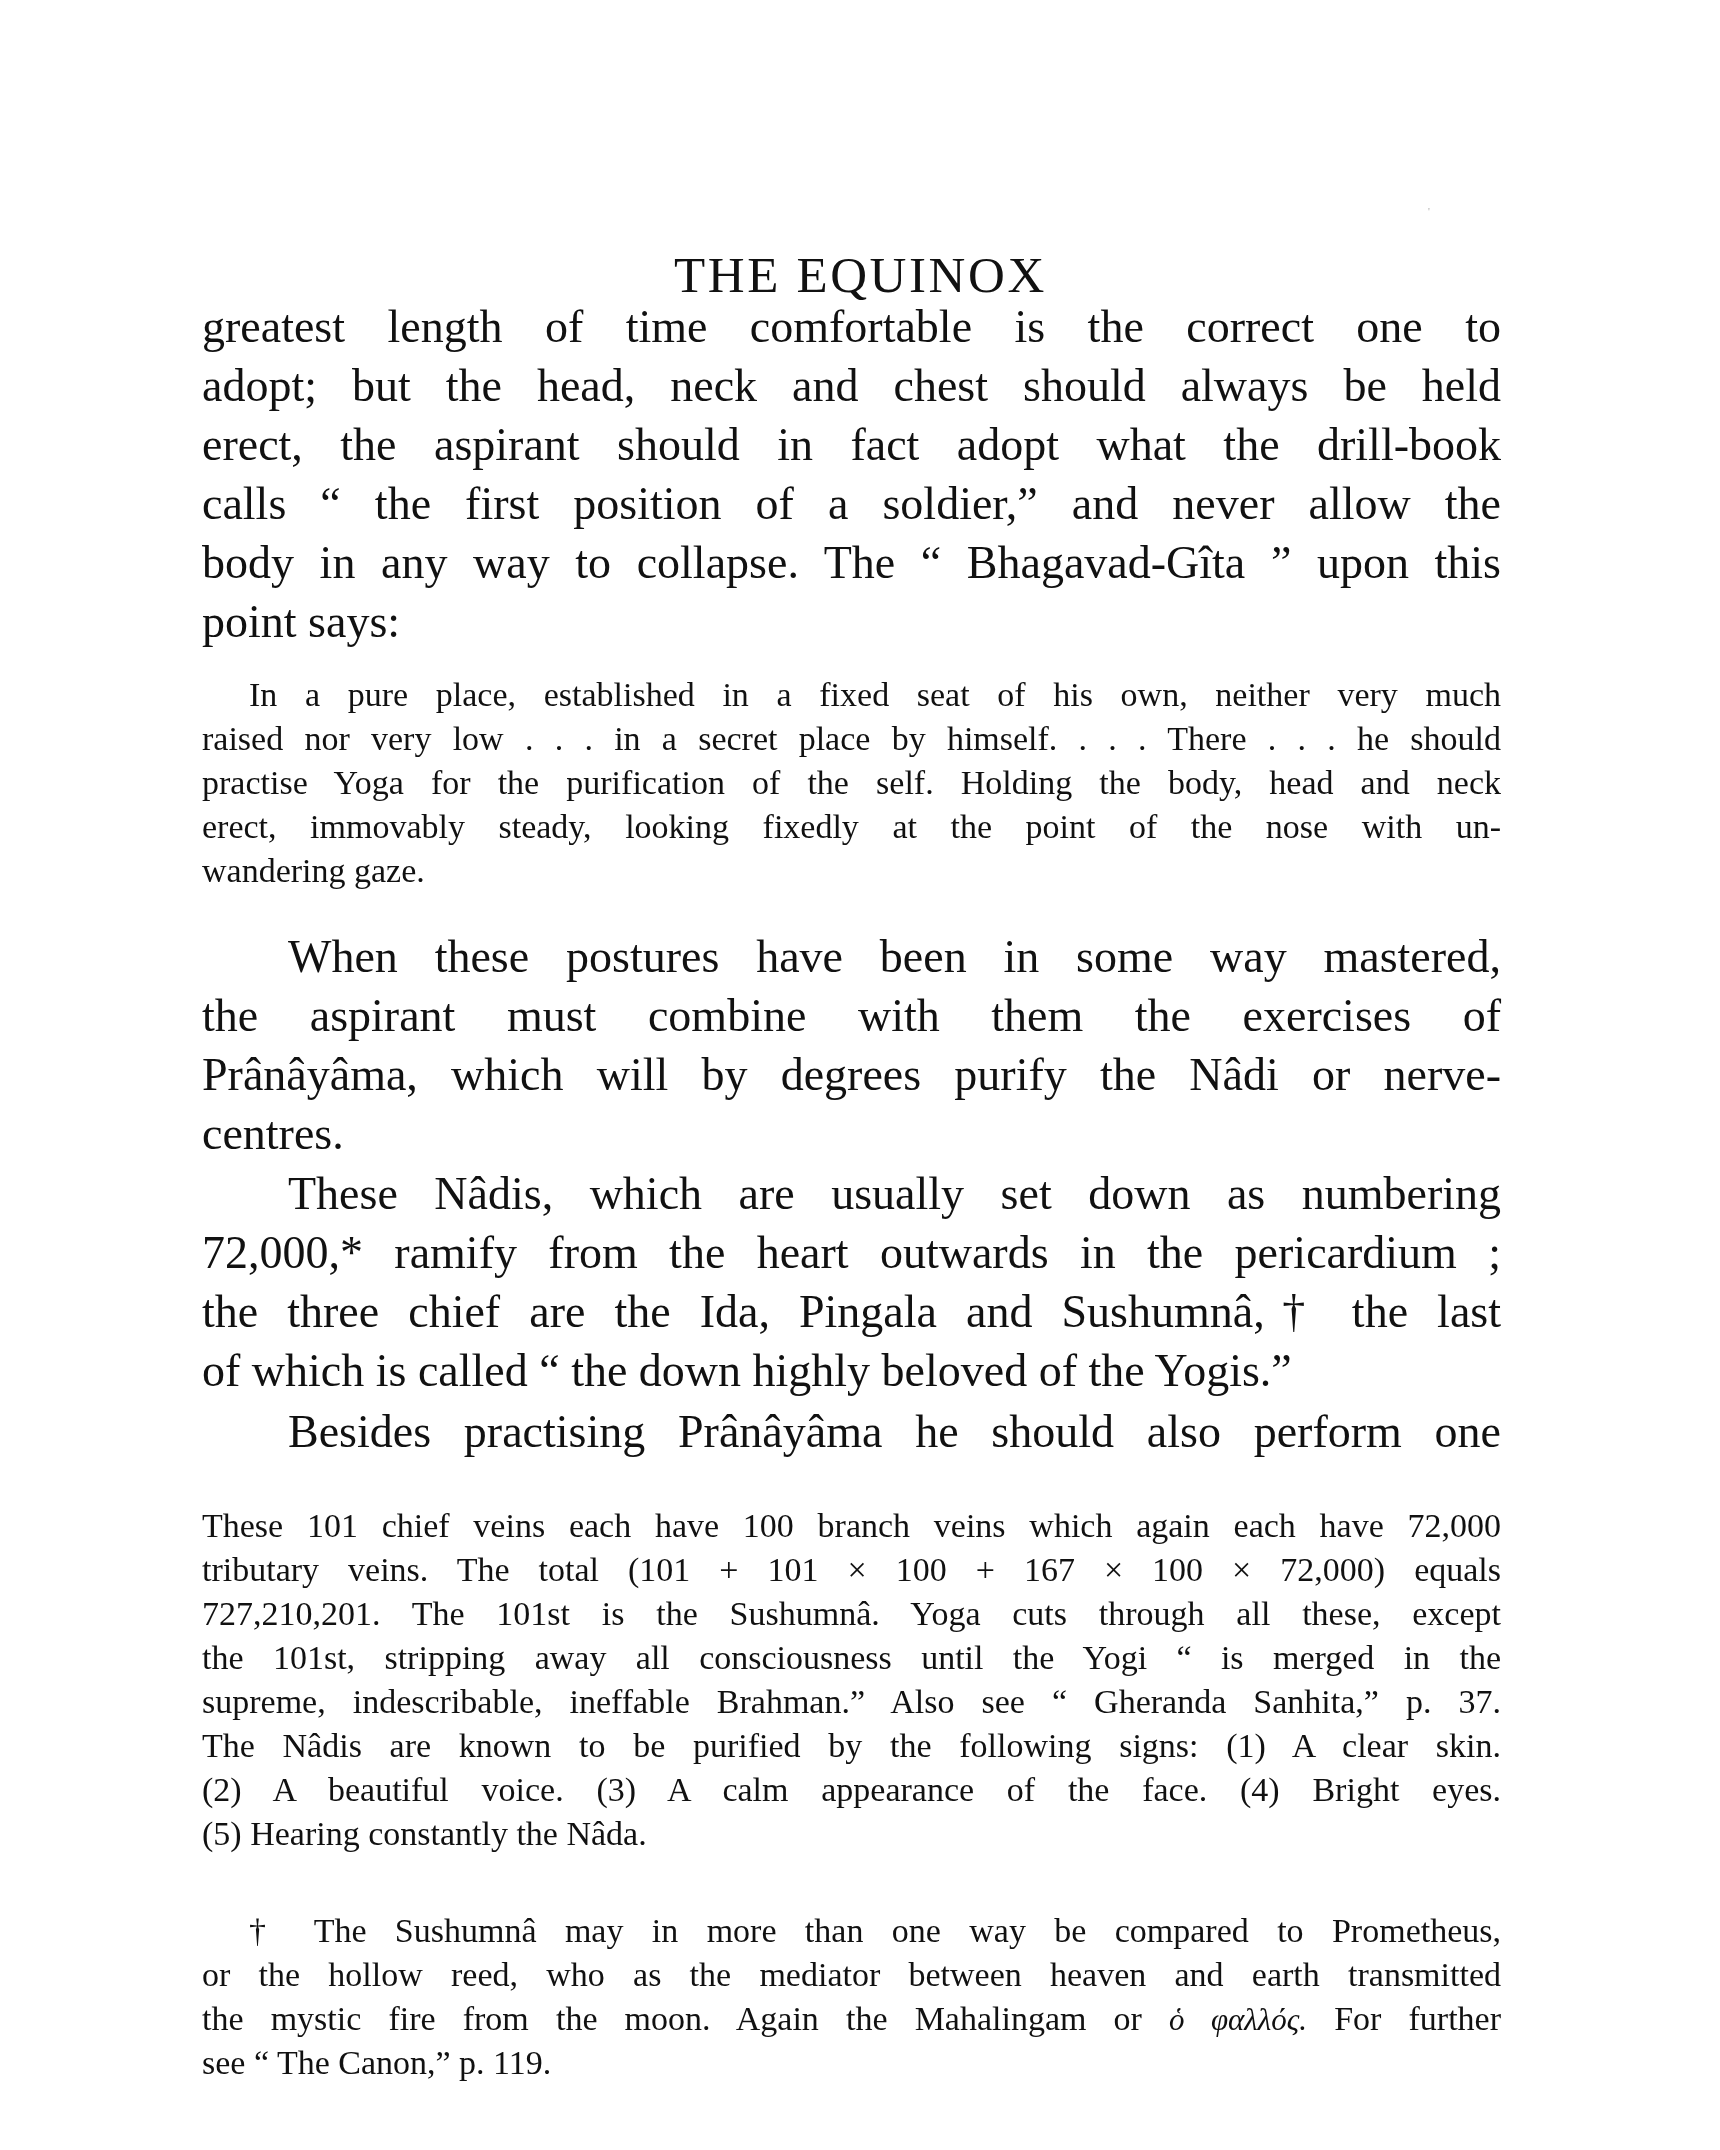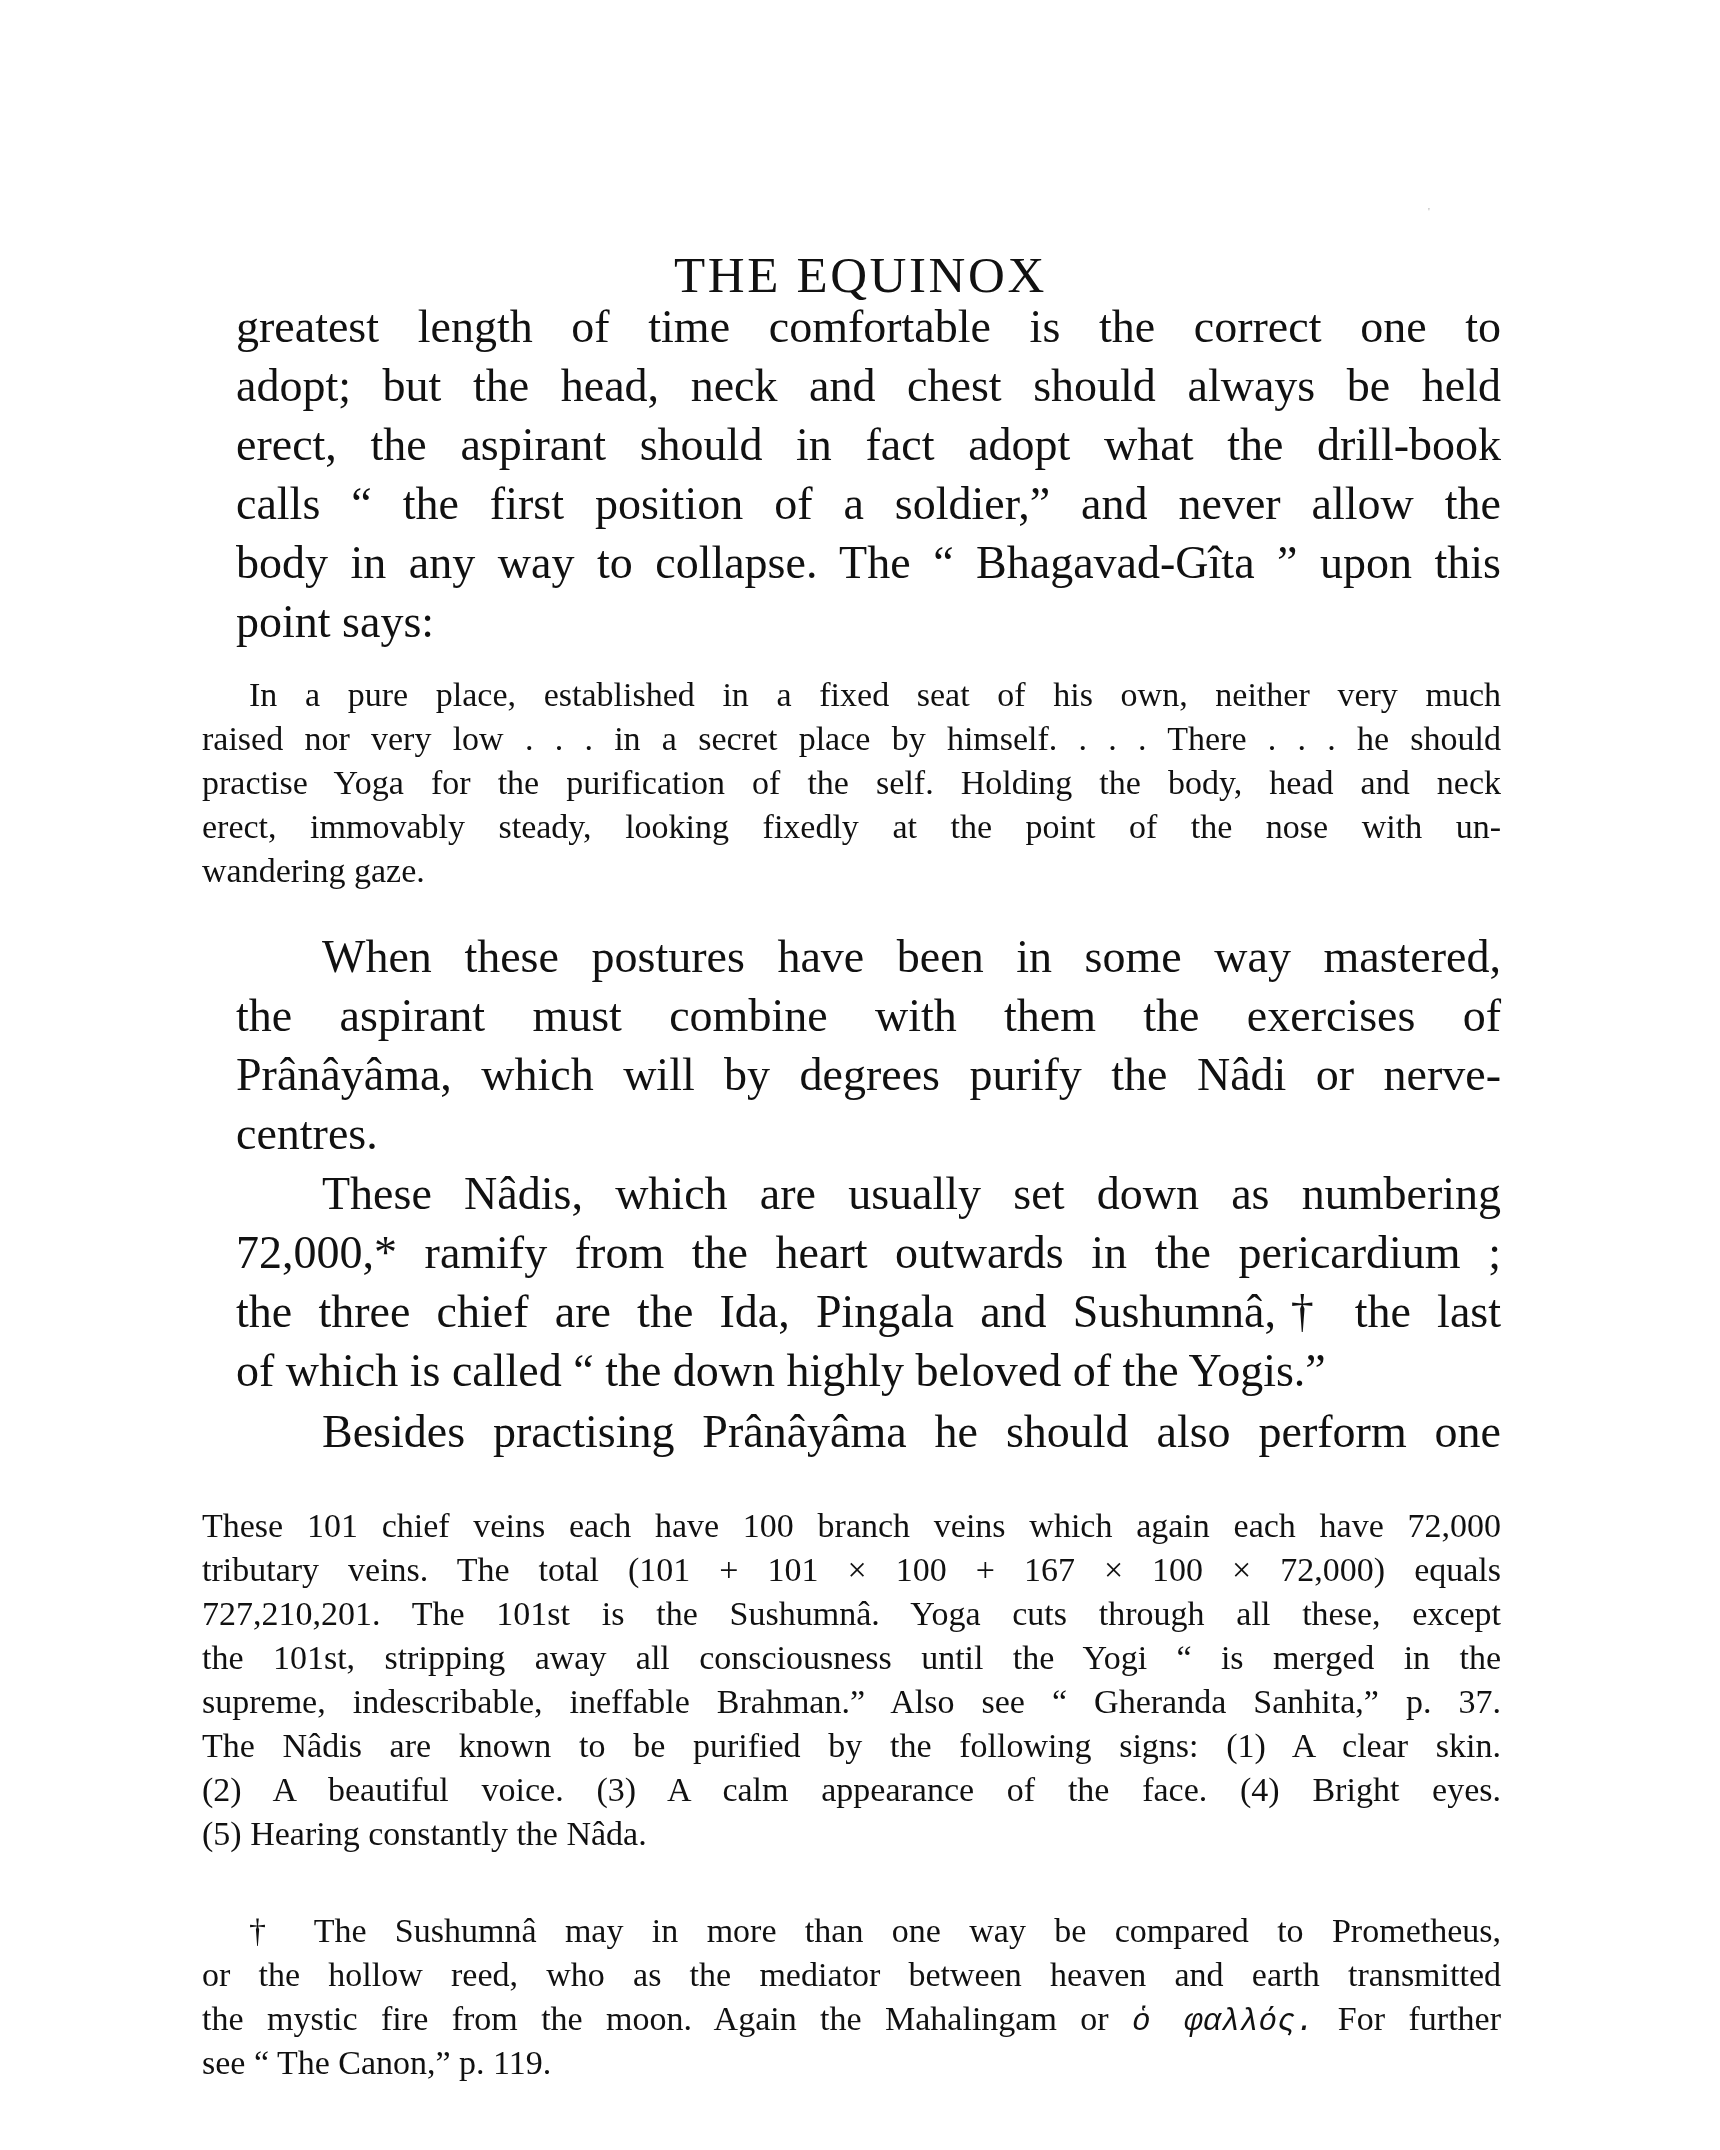--- a/index.html
+++ b/index.html
@@ -4,26 +4,26 @@
 <style>
   html, body { margin: 0; padding: 0; background: #ffffff; }
   body { width: 1721px; height: 2344px; position: relative; overflow: hidden;
          font-family: "Liberation Serif", "DejaVu Serif", serif; color: #111; }
   .page { position: absolute; left: 0; top: 0; width: 1721px; height: 2344px; background: #fff; }
   .running-head { position: absolute; top: 206px; left: 0; width: 1721px; text-align: center;
                   font-size: 51px; letter-spacing: 2.6px; line-height: 1; margin-top: 44px; }
   .block { position: absolute; left: 202px; width: 1299px; }
   .line { display: block; white-space: nowrap; text-align: justify; text-align-last: justify; }
   .line.last { text-align-last: left; }
-  .body-text .line { font-size: 46px; height: 59px; line-height: 59px; margin-left: 34px; }
+  .body-text .line { font-size: 46px; height: 59px; line-height: 59px; }
   .quote .line { font-size: 34px; height: 44px; line-height: 44px; }
   .notes .line { font-size: 34px; height: 44px; line-height: 44px; }
   .indent-big { padding-left: 86px; }
   .indent-sm { padding-left: 47px; }
-  .greek { font-style: italic; font-family: Liberation Mono, monospace; font-size: 31px; }
+  .greek { font-style: italic; font-family: Liberation Serif, serif; font-size: 31px; }
   .mark { position: absolute; left: 1428px; top: 206px; font-size: 10.3px; color: #aaa; }
 </style>
 </head>
 <body>
 
 <div class="page">
 
   <div class="mark">'</div>
 
   <div class="running-head">THE EQUINOX</div>

